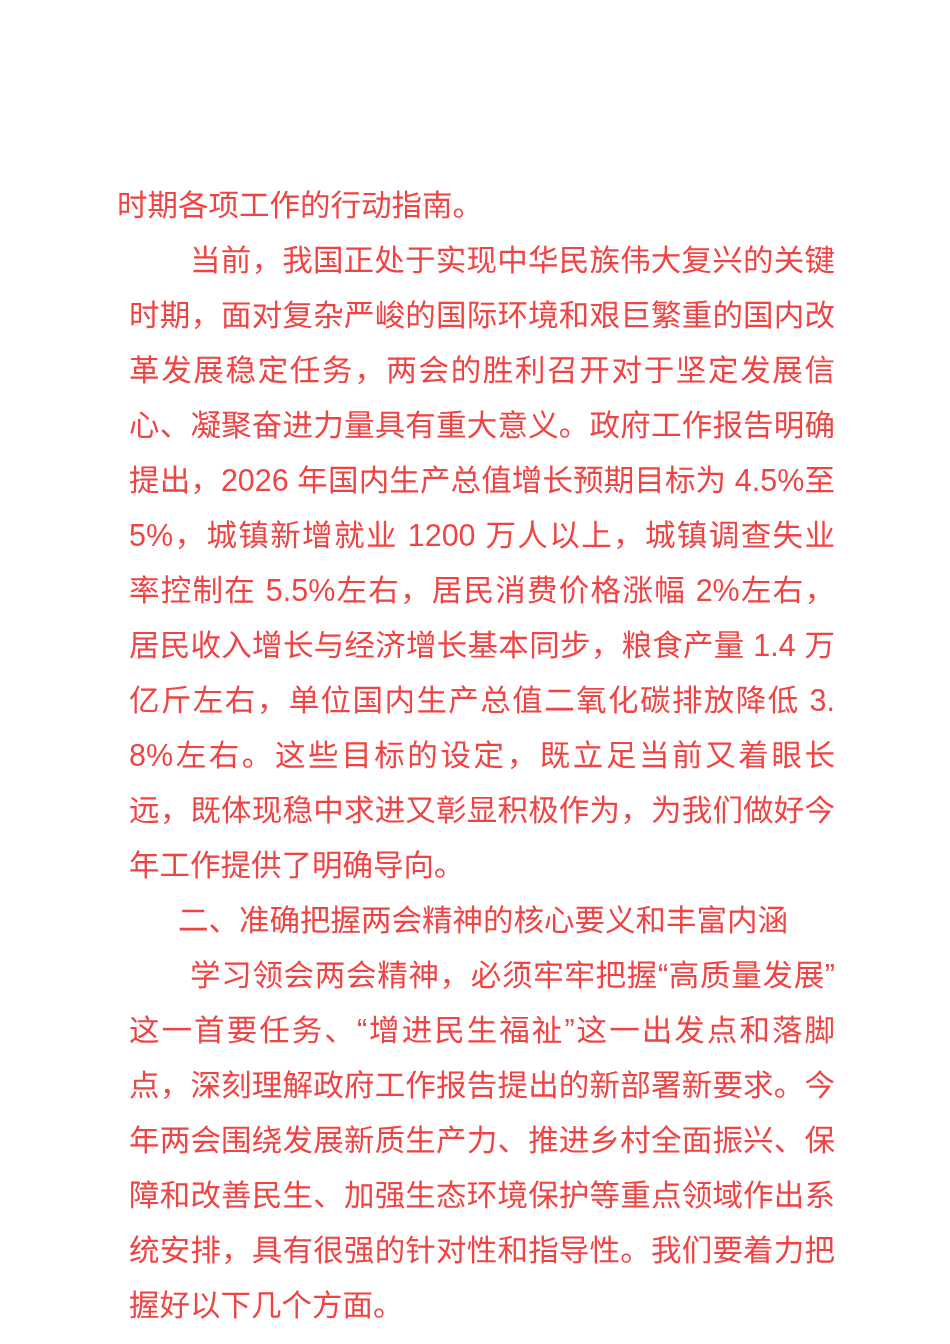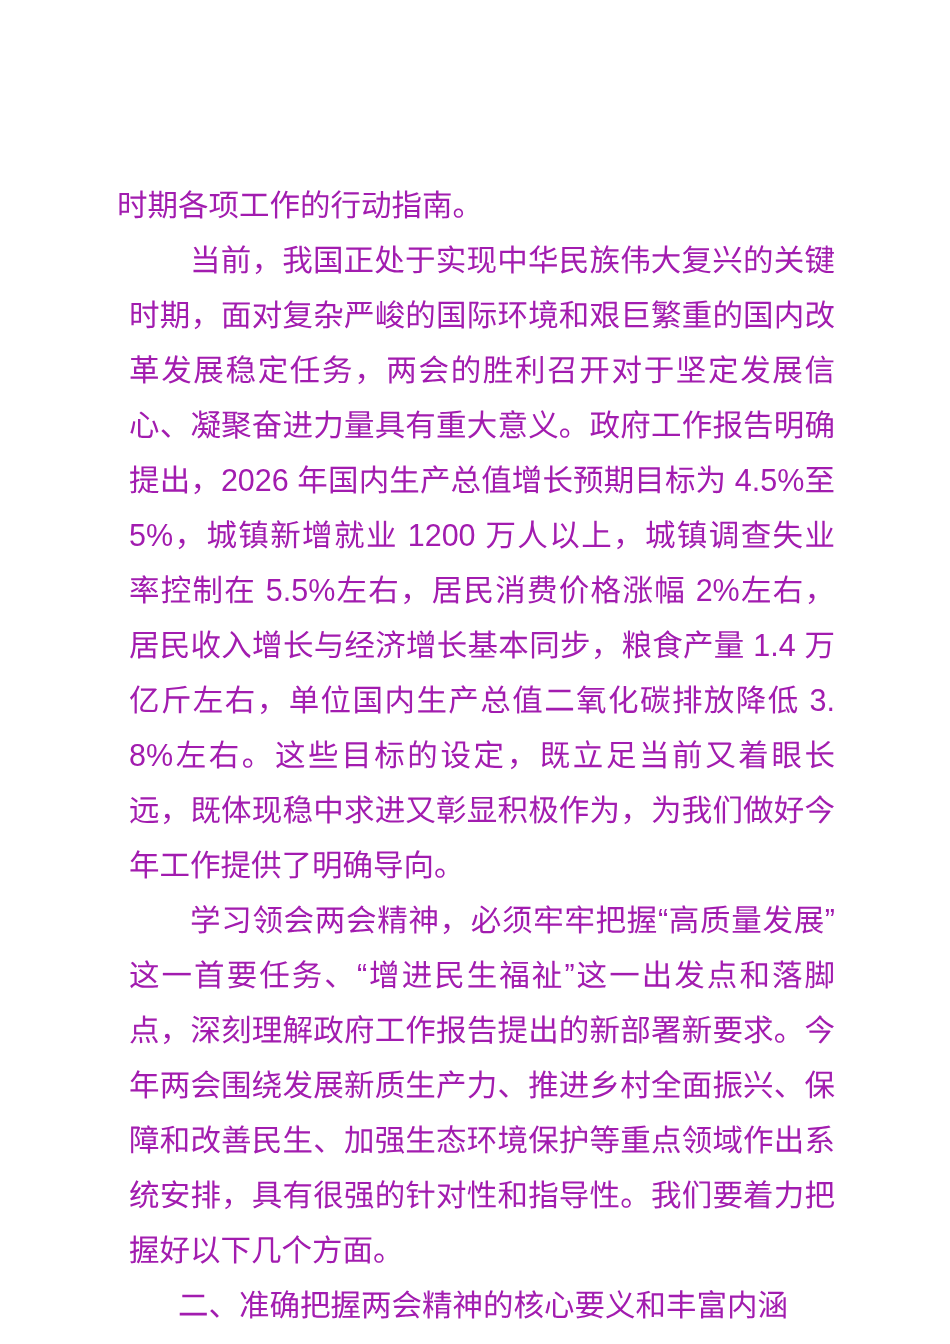--- a/index.html
+++ b/index.html
@@ -26,21 +26,21 @@
     width: 718px;
   }
 
   
   .para {
     margin: 0;
     padding: 0;
     font-family: "Liberation Sans", "DejaVu Sans", sans-serif;
     font-size: 30.5px;
     line-height: 55px;
-    color: #a21caf;
+    color: #ef4444;
     text-align: justify;
     text-justify: inter-character;
     text-align-last: left;
     letter-spacing: 0;
     word-break: break-all;
     white-space: normal;
     -webkit-font-smoothing: antialiased;
   }
 
   
@@ -62,20 +62,20 @@
 </head>
 <body>
 
 <div class="page">
   <div class="text-column">
 
     <p class="para continuation">时期各项工作的行动指南。</p>
 
     <p class="para indent">当前，我国正处于实现中华民族伟大复兴的关键时期，面对复杂严峻的国际环境和艰巨繁重的国内改革发展稳定任务，两会的胜利召开对于坚定发展信心、凝聚奋进力量具有重大意义。政府工作报告明确提出，2026 年国内生产总值增长预期目标为 4.5%至 5%，城镇新增就业 1200 万人以上，城镇调查失业率控制在 5.5%左右，居民消费价格涨幅 2%左右，居民收入增长与经济增长基本同步，粮食产量 1.4 万亿斤左右，单位国内生产总值二氧化碳排放降低 3.8%左右。这些目标的设定，既立足当前又着眼长远，既体现稳中求进又彰显积极作为，为我们做好今年工作提供了明确导向。</p>
 
+    <p class="para heading">二、准确把握两会精神的核心要义和丰富内涵</p>
+
     <p class="para indent">学习领会两会精神，必须牢牢把握“高质量发展”这一首要任务、“增进民生福祉”这一出发点和落脚点，深刻理解政府工作报告提出的新部署新要求。今年两会围绕发展新质生产力、推进乡村全面振兴、保障和改善民生、加强生态环境保护等重点领域作出系统安排，具有很强的针对性和指导性。我们要着力把握好以下几个方面。</p>
-
-    <p class="para heading">二、准确把握两会精神的核心要义和丰富内涵</p>
 
     <p class="para indent">一要深刻领会发展新质生产力的战略部署。发展新质生产力是推动高质量发展的内在要求和重要着力点，代表着先进生</p>
 
   </div>
 </div>
 
 </body></html>

